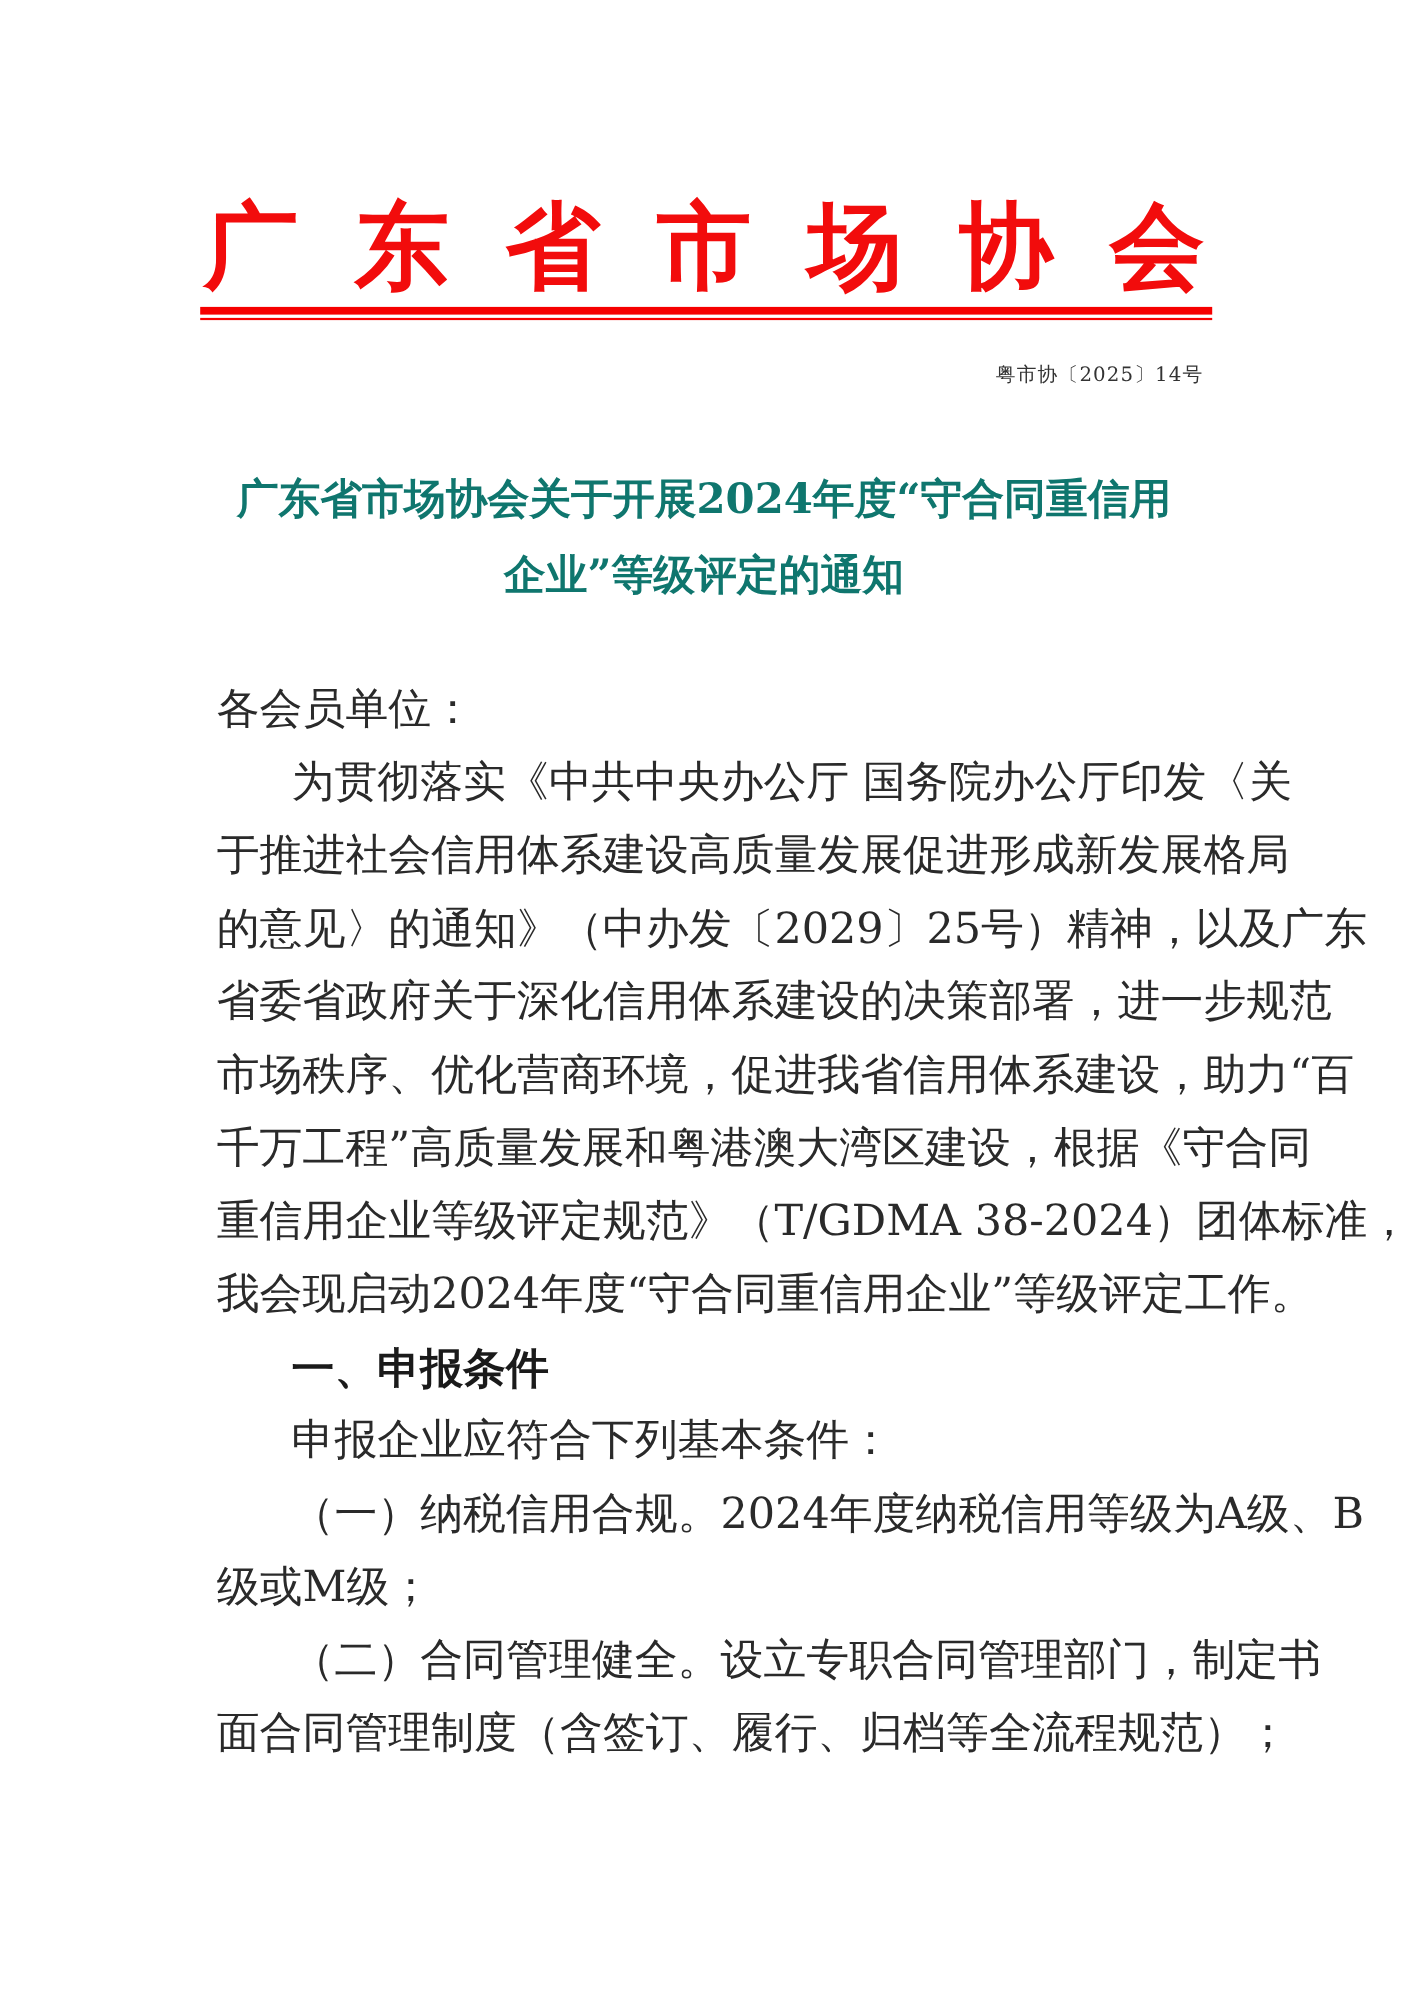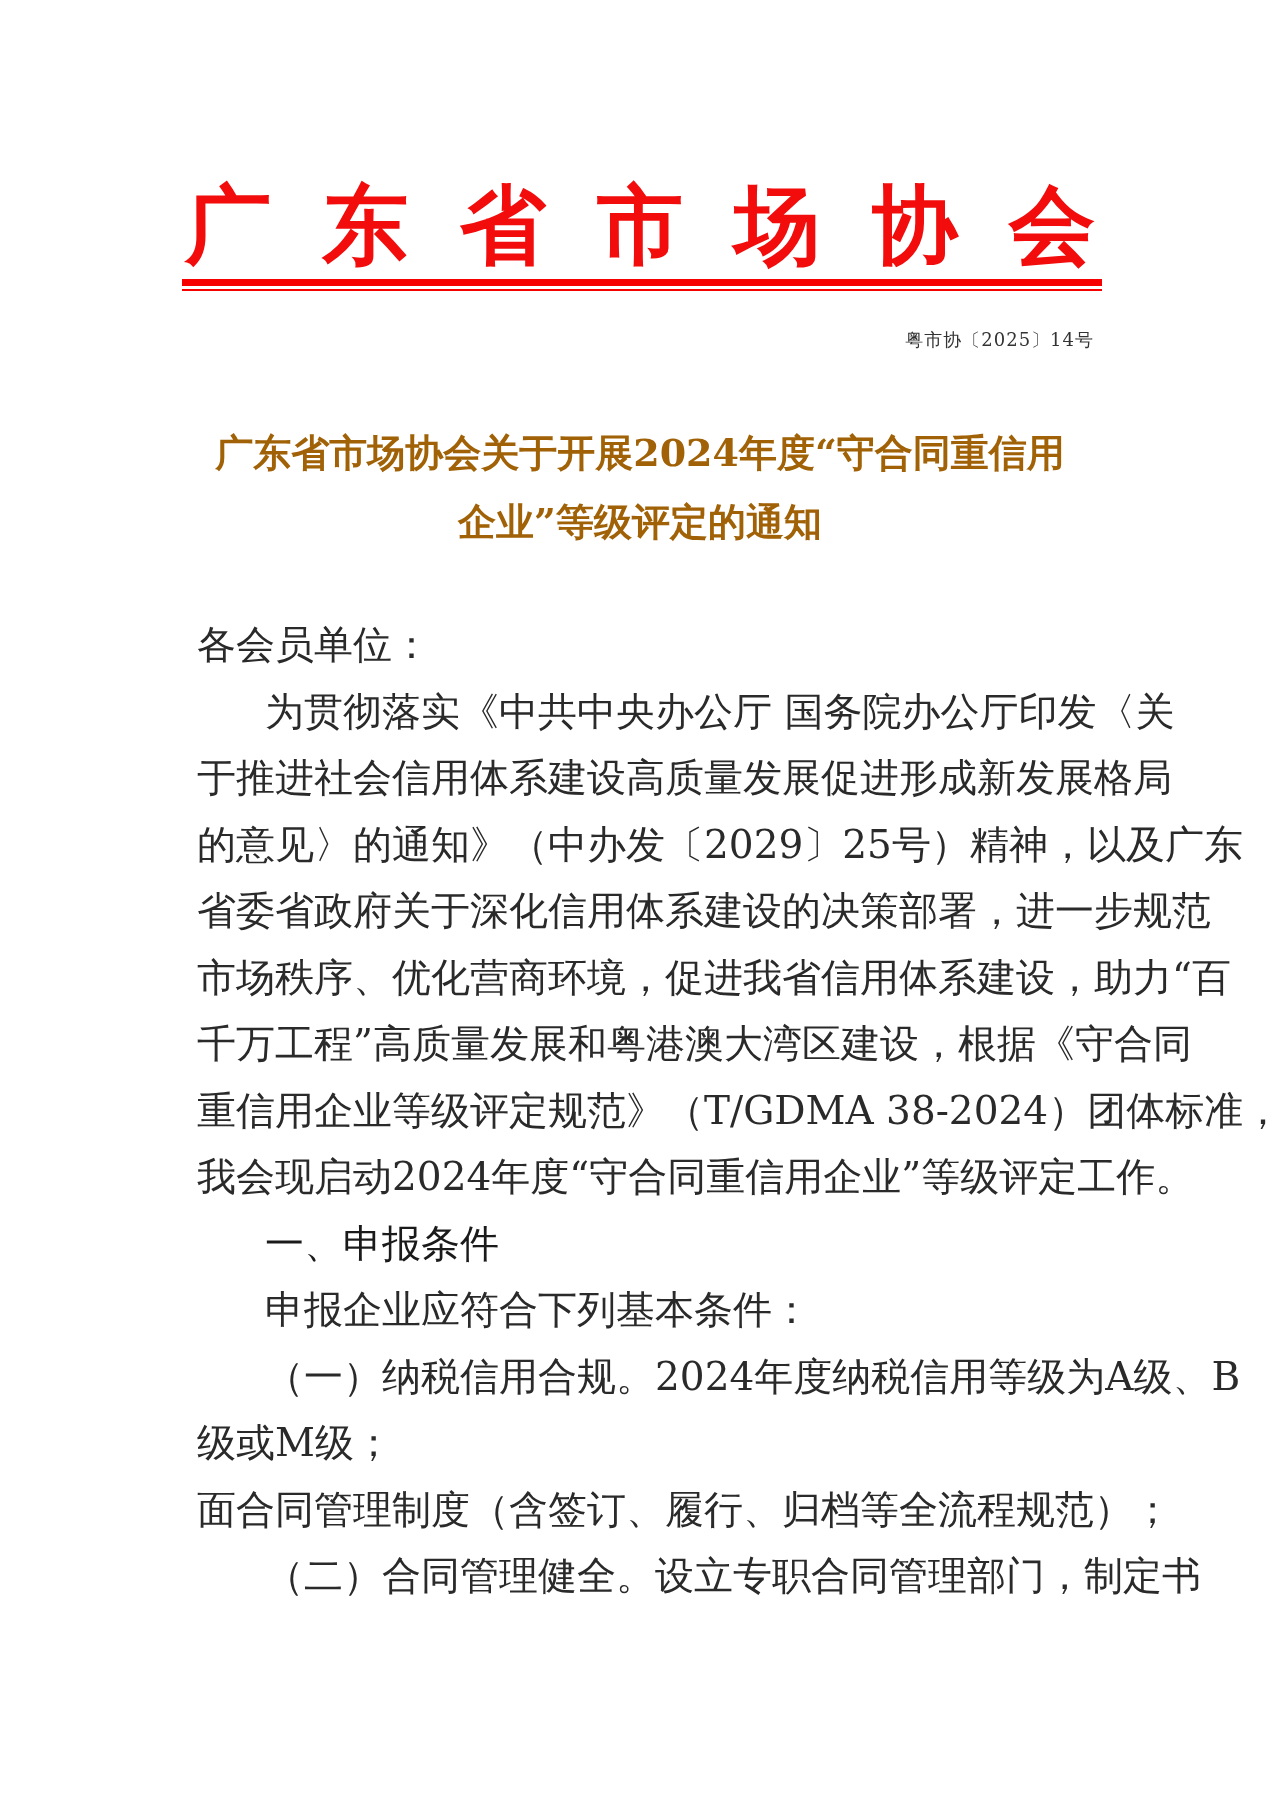--- a/index.html
+++ b/index.html
@@ -13,30 +13,30 @@
                    font-size: 86px; color: #f20c0c; line-height: 1; }
 
   .rule-thick { position: absolute; left: 182px; top: 279px; width: 920px; height: 7px; background: #f60000; }
   .rule-thin  { position: absolute; left: 182px; top: 289px; width: 920px; height: 2px; background: #f60000; }
 
   .docnum { position: absolute; right: 186px; top: 328px; font-size: 18px; color: #333;
             letter-spacing: 1px; font-family: "DejaVu Serif", "Liberation Serif", serif; }
 
   .title { position: absolute; left: 190px; top: 418px; width: 900px; text-align: center;
            font-family: "DejaVu Serif", "Liberation Serif", serif; font-weight: bold;
-           font-size: 38px; color: #a16207; line-height: 69px; }
+           font-size: 38px; color: #0f766e; line-height: 69px; }
   .title div { white-space: nowrap; }
 
   .body { position: absolute; left: 197px; top: 612px; width: 892px;
           font-size: 39px; line-height: 66.5px; color: #2a2a2a;
           font-family: "DejaVu Serif", "Liberation Serif", serif; }
   .line { white-space: nowrap; height: 66.5px; text-align: justify; text-align-last: justify; }
   .line.last { text-align-last: left; }
   .indent { padding-left: 68px; }
-  .heading { font-weight: normal; color: #1a1a1a; }
+  .heading { font-weight: bold; color: #1a1a1a; }
 </style>
 </head>
 <body>
 
 <div class="page">
 
   <div class="masthead">
     <span>广</span>
     <span>东</span>
     <span>省</span>
@@ -64,17 +64,17 @@
     <div class="line">省委省政府关于深化信用体系建设的决策部署，进一步规范</div>
     <div class="line">市场秩序、优化营商环境，促进我省信用体系建设，助力“百</div>
     <div class="line">千万工程”高质量发展和粤港澳大湾区建设，根据《守合同</div>
     <div class="line">重信用企业等级评定规范》（T/GDMA 38-2024）团体标准，</div>
     <div class="line">我会现启动2024年度“守合同重信用企业”等级评定工作。</div>
 
     <div class="line last indent heading">一、申报条件</div>
     <div class="line last indent">申报企业应符合下列基本条件：</div>
     <div class="line indent">（一）纳税信用合规。2024年度纳税信用等级为A级、B</div>
     <div class="line last">级或M级；</div>
+    <div class="line indent">（二）合同管理健全。设立专职合同管理部门，制定书</div>
     <div class="line last">面合同管理制度（含签订、履行、归档等全流程规范）；</div>
-    <div class="line indent">（二）合同管理健全。设立专职合同管理部门，制定书</div>
   </div>
 
 </div>
 
 </body></html>

